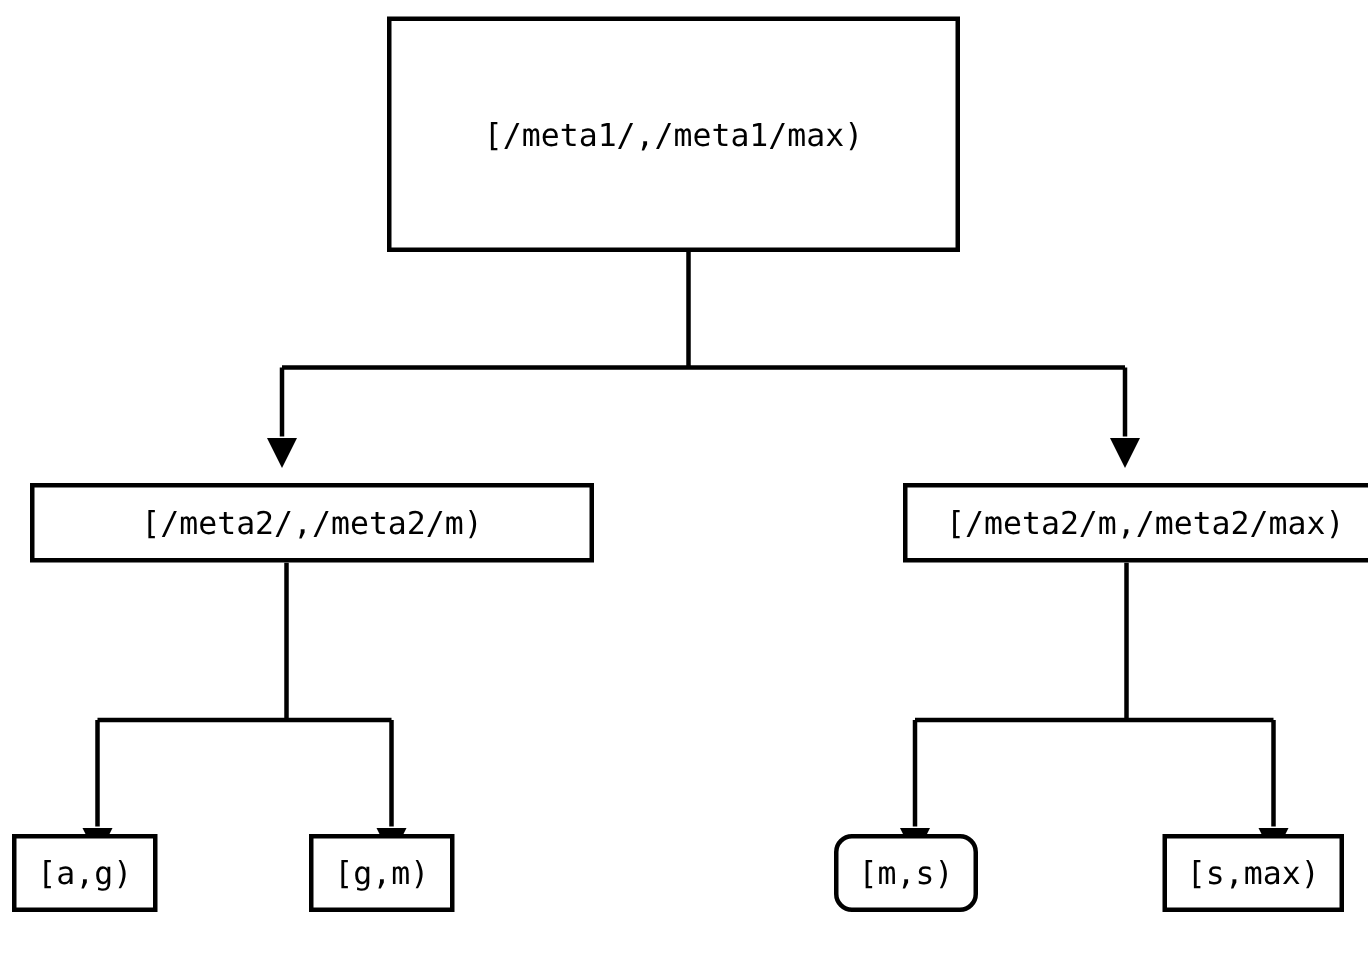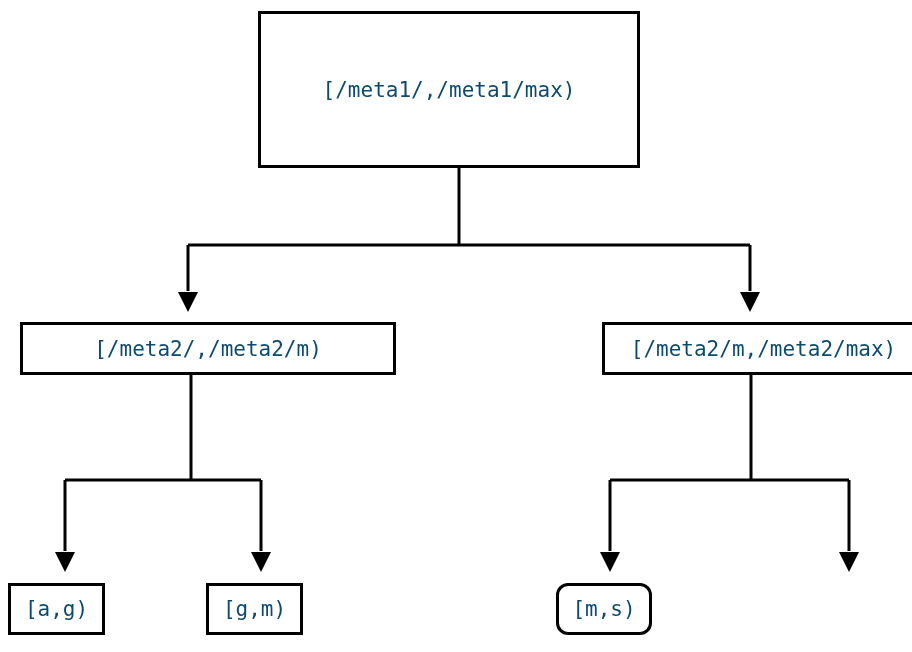--- a/index.html
+++ b/index.html
@@ -17,21 +17,21 @@
     font-family: "DejaVu Sans Mono", "Liberation Mono", monospace;
   }
   .node {
     position: absolute;
     box-sizing: border-box;
     border: 3px solid #000000;
     background: #ffffff;
     display: flex;
     align-items: center;
     justify-content: center;
-    color: #0c4a6e;
+    color: #000000;
     text-align: center;
     white-space: nowrap;
     letter-spacing: 0px;
   }
   .node-root {
     left: 258px;
     top: 11px;
     width: 382px;
     height: 157px;
     font-size: 21px;
@@ -45,21 +45,21 @@
   }
   .node-l2-right {
     left: 580px;
     top: 322px;
     width: 323px;
     height: 53px;
     font-size: 21px;
     margin-left: 22px;
   }
   .node-leaf {
-    top: 583px;
+    top: 556px;
     height: 52px;
     font-size: 21px;
   }
   .leaf-0 { left: 8px;   width: 97px; }
   .leaf-1 { left: 206px; width: 97px; }
   .leaf-2 { left: 556px; width: 96px; border-radius: 12px; }
   .leaf-3 { left: 775px; width: 121px; }
 
   .edges {
     position: absolute;
@@ -114,14 +114,15 @@
   </svg>
 
   <div class="node node-root">[/meta1/,/meta1/max)</div>
 
   <div class="node node-l2-left">[/meta2/,/meta2/m)</div>
   <div class="node node-l2-right">[/meta2/m,/meta2/max)</div>
 
   <div class="node node-leaf leaf-0">[a,g)</div>
   <div class="node node-leaf leaf-1">[g,m)</div>
   <div class="node node-leaf leaf-2">[m,s)</div>
+  <div class="node node-leaf leaf-3">[s,max)</div>
 
 </div>
 
 </body></html>

